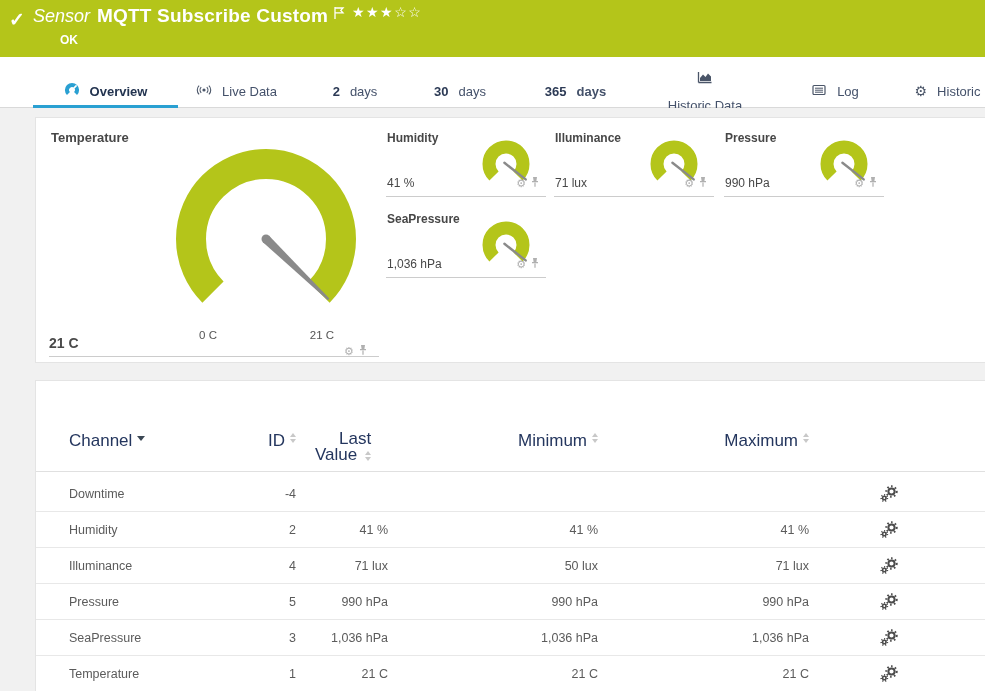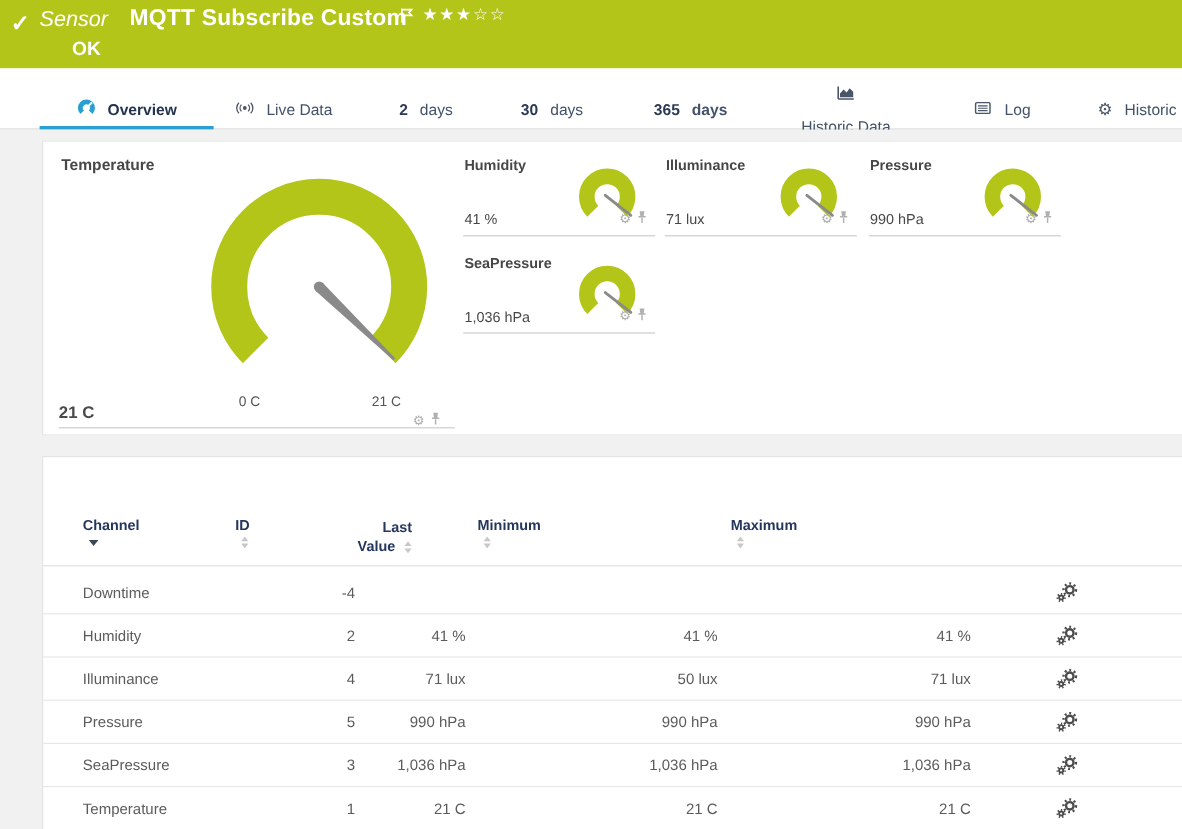--- a/index.html
+++ b/index.html
@@ -3,24 +3,24 @@
 <meta charset="utf-8">
 <style>
   * { margin:0; padding:0; box-sizing:border-box; }
   html,body { width:985px; height:691px; overflow:hidden; background:#fff;
     font-family:"Liberation Sans", sans-serif; position:relative; }
 
   
   .banner { position:absolute; left:0; top:0; width:985px; height:57px; background:#b4c51a; color:#fff; }
   .banner .check { position:absolute; left:9px; top:8px; font-size:19px; font-weight:bold; }
   .banner .kind { position:absolute; left:33px; top:6px; font-size:18px; font-style:italic; }
-  .banner .title { position:absolute; left:97px; top:5px; font-size:19px; font-weight:bold; letter-spacing:.2px;margin-left:11px; }
+  .banner .title { position:absolute; left:97px; top:5px; font-size:19px; font-weight:bold; letter-spacing:.2px; }
   .banner .flag { position:absolute; left:333px; top:6px; }
   .banner .stars { position:absolute; left:352px; top:4px; font-size:14px; letter-spacing:1.5px; }
-  .banner .ok { position:absolute; left:60px; top:33px; font-size:16px; font-weight:bold; }
+  .banner .ok { position:absolute; left:60px; top:33px; font-size:12px; font-weight:bold; }
 
   
   .tabbar { position:absolute; left:0; top:57px; width:985px; height:51px; background:#fff; border-bottom:1px solid #d9d9d9; }
   .tab { position:absolute; top:18px; height:32px; display:flex; align-items:center; justify-content:center;
     gap:10px; font-size:13px; color:#44516a; cursor:pointer; }
   .tab b { color:#2c3a55; }
   .tab.active { font-weight:bold; color:#233450; }
   .tab.active .ul { position:absolute; left:0; right:0; bottom:-1px; height:3px; background:#2aa0d2; }
   .t1 { left:33px; width:145px; } .t2 { left:185px; width:103px; }
   .t3 { left:320px; width:70px; } .t4 { left:420px; width:80px; }
@@ -51,21 +51,21 @@
   .mini .mtitle { position:absolute; left:1px; top:0; font-size:12px; font-weight:bold; color:#474747; }
   .mini .msvg { position:absolute; right:12px; top:8px; }
   .mini .mvalue { position:absolute; left:1px; bottom:6px; font-size:12px; color:#474747; }
   .mini .panel-tools { right:6px; bottom:4px; }
   .m1 { left:350px; top:13px; } .m2 { left:518px; top:13px; }
   .m3 { left:688px; top:13px; } .m4 { left:350px; top:94px; }
 
   
   .thead { position:absolute; left:0; top:0; width:958px; height:90px; }
   .thead .hline { position:absolute; left:0; top:90px; width:958px; height:1px; background:#e0e0e0; }
-  .hcell { position:absolute; top:50px; font-size:12px; font-weight:bold; color:#24365e; display:flex; align-items:flex-start;flex-direction:column; }
+  .hcell { position:absolute; top:50px; font-size:17px; font-weight:normal; color:#24365e; display:flex; align-items:flex-start; }
   .h-channel { left:33px; }
   .h-id   { left:160px; width:100px; justify-content:flex-end; }
   .h-last { left:262px; width:90px; justify-content:center; }
   .h-min  { left:362px; width:200px; justify-content:flex-end; }
   .h-max  { left:573px; width:200px; justify-content:flex-end; }
   .h-last .twoline { text-align:right; line-height:16px; }
   .h-last .l2 { display:inline-flex; align-items:center; gap:3px; }
   .sort-caret { width:0; height:0; border-left:4px solid transparent; border-right:4px solid transparent;
     border-top:5px solid #3b4754; margin-left:5px; margin-top:5px; }
   .sort-both { display:inline-flex; flex-direction:column; gap:2px; margin-left:5px; margin-top:2px; }

